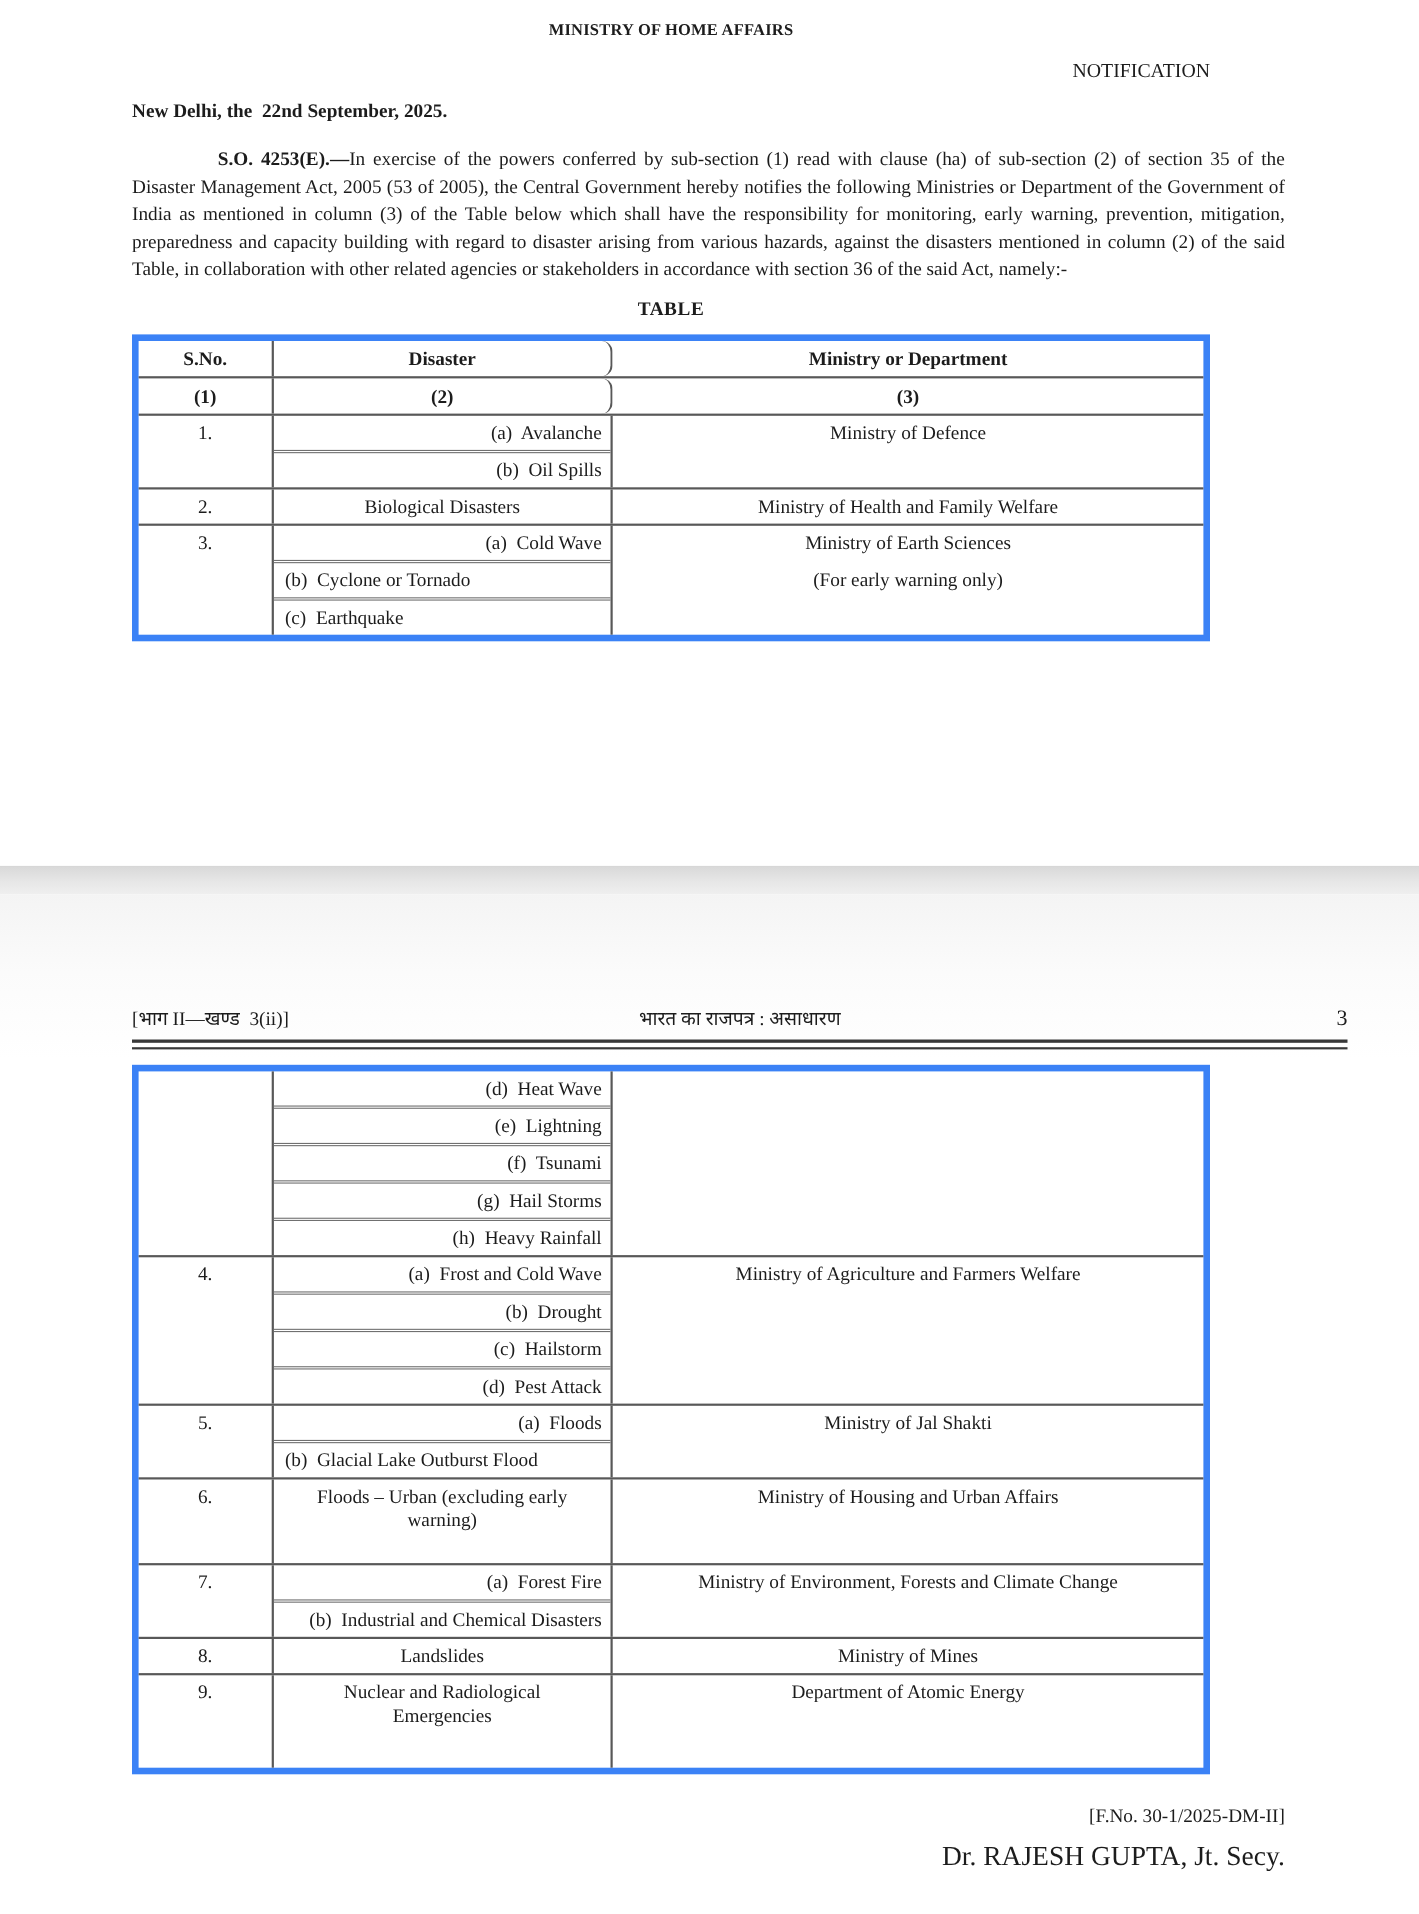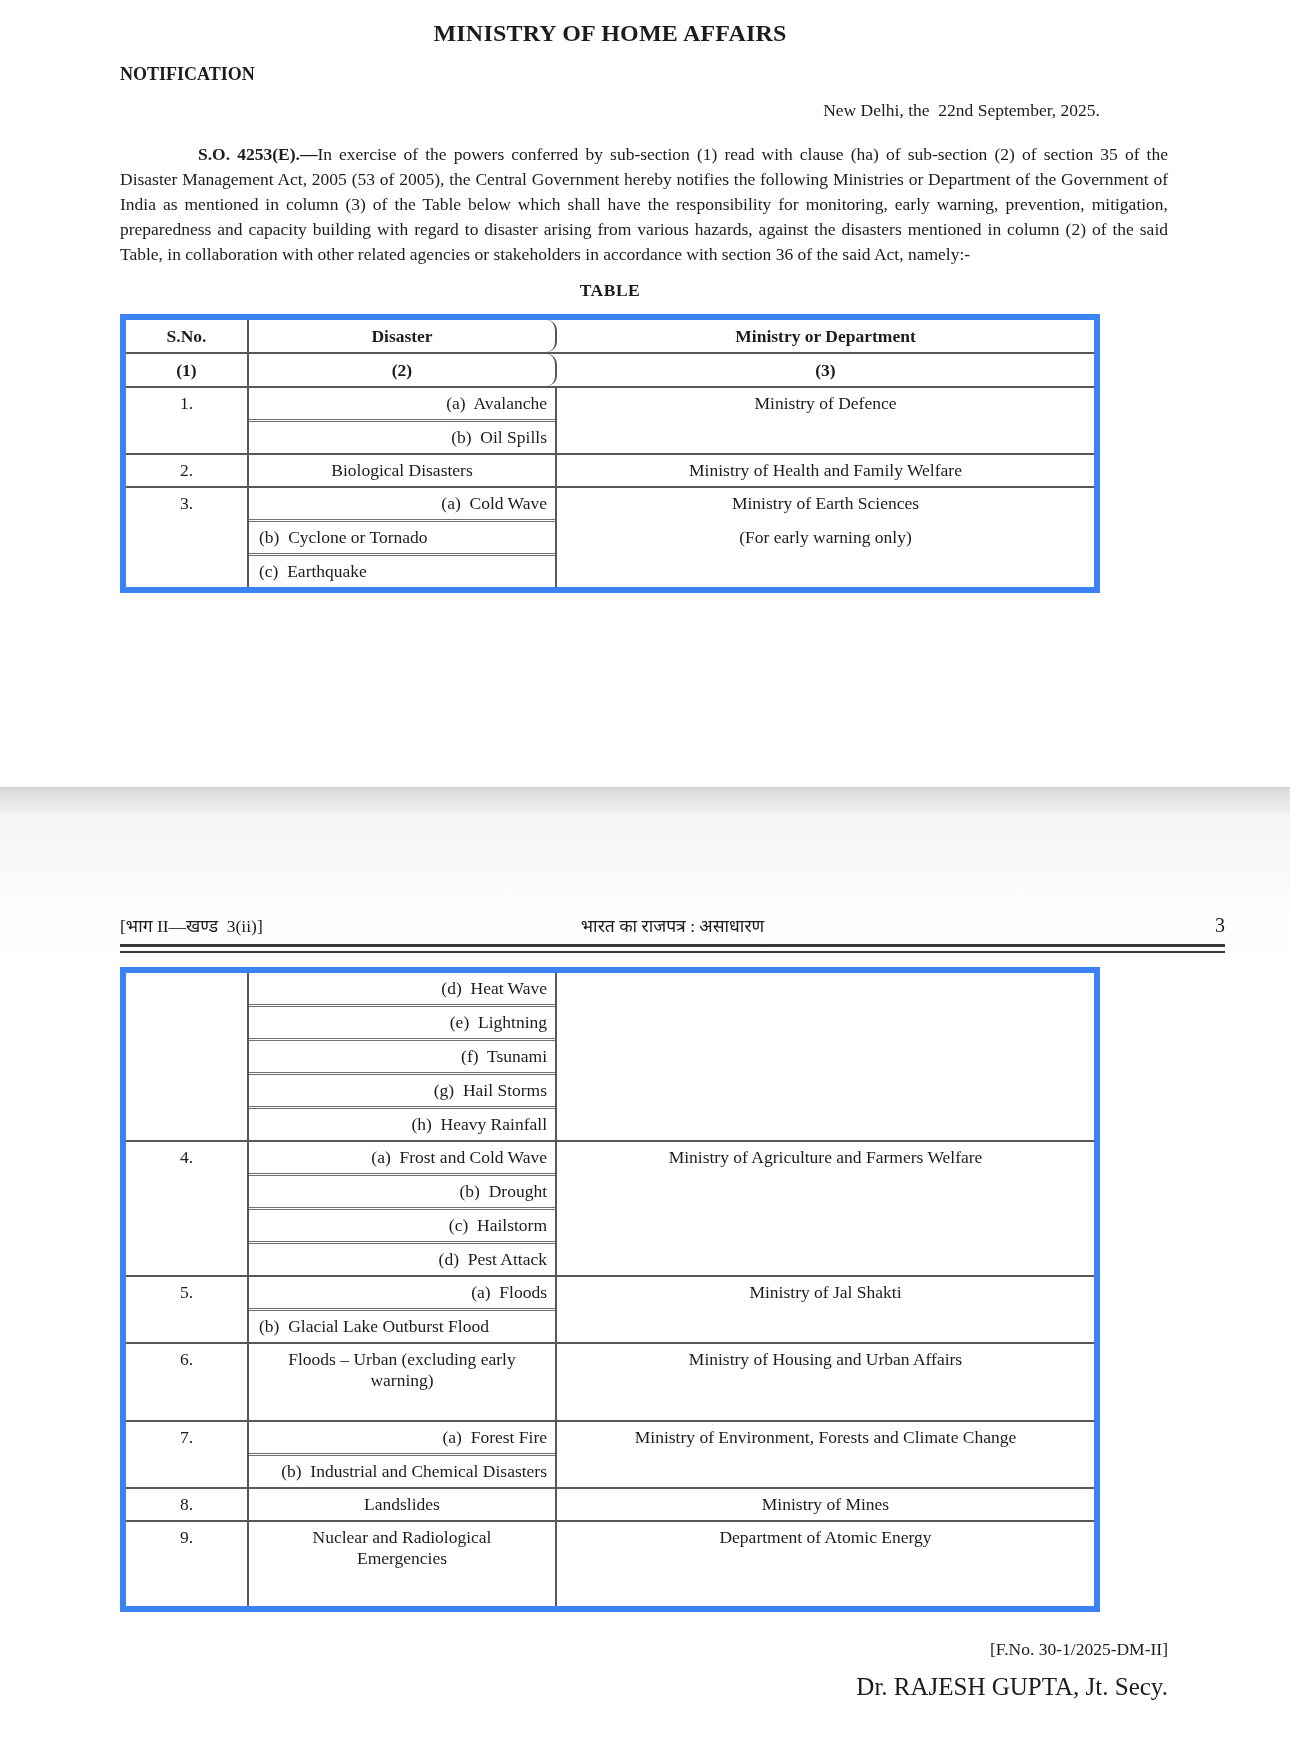--- a/index.html
+++ b/index.html
@@ -7,25 +7,25 @@
     width:1290px;height:1740px;background:#ffffff;
     font-family:"Liberation Serif","DejaVu Serif",serif;
     color:#1c1c1c;-webkit-font-smoothing:antialiased;
   }
   .page{position:relative;overflow:hidden;}
   .page1{height:787px;background:#ffffff;}
   .band{height:25px;background:linear-gradient(180deg,#d9d9d9 0%,#e7e7e7 55%,#efefef 100%);border-top:1px solid #cfcfcf;}
   .page2{height:927px;background:linear-gradient(180deg,#f4f4f4 0px,#fbfbfb 70px,#ffffff 150px);}
 
   .doc-title{margin-top:20px;width:980px;margin-left:120px;text-align:center;
-    font-size:24px;font-weight:bold;letter-spacing:.2px;white-space:pre-wrap;}
-  .doc-sub{margin-top:17px;width:980px;margin-left:120px;text-align:left;
-    font-size:18px;font-weight:bold;white-space:pre-wrap;}
-  .dateline{margin-top:15px;width:980px;margin-left:120px;text-align:right;
-    font-size:17.5px;white-space:pre-wrap;}
+    font-size:15px;font-weight:bold;letter-spacing:.2px;white-space:pre-wrap;}
+  .doc-sub{margin-top:17px;width:980px;margin-left:120px;text-align:right;
+    font-size:18px;font-weight:normal;white-space:pre-wrap;}
+  .dateline{margin-top:15px;width:980px;margin-left:120px;text-align:left;
+    font-size:17.5px;white-space:pre-wrap;font-weight:bold;}
 
   .para{margin-top:21px;margin-left:120px;width:1048px;font-size:17.5px;
     line-height:25px;text-align:justify;text-indent:78px;}
   .para b{font-weight:bold;}
 
   .table-label{margin-top:13px;width:980px;margin-left:120px;text-align:center;
     font-size:17.5px;font-weight:bold;letter-spacing:.5px;}
 
   .gtable{width:980px;margin-left:120px;margin-top:13px;border:6px solid #3b82f6;
     font-size:17.5px;box-sizing:border-box;}

